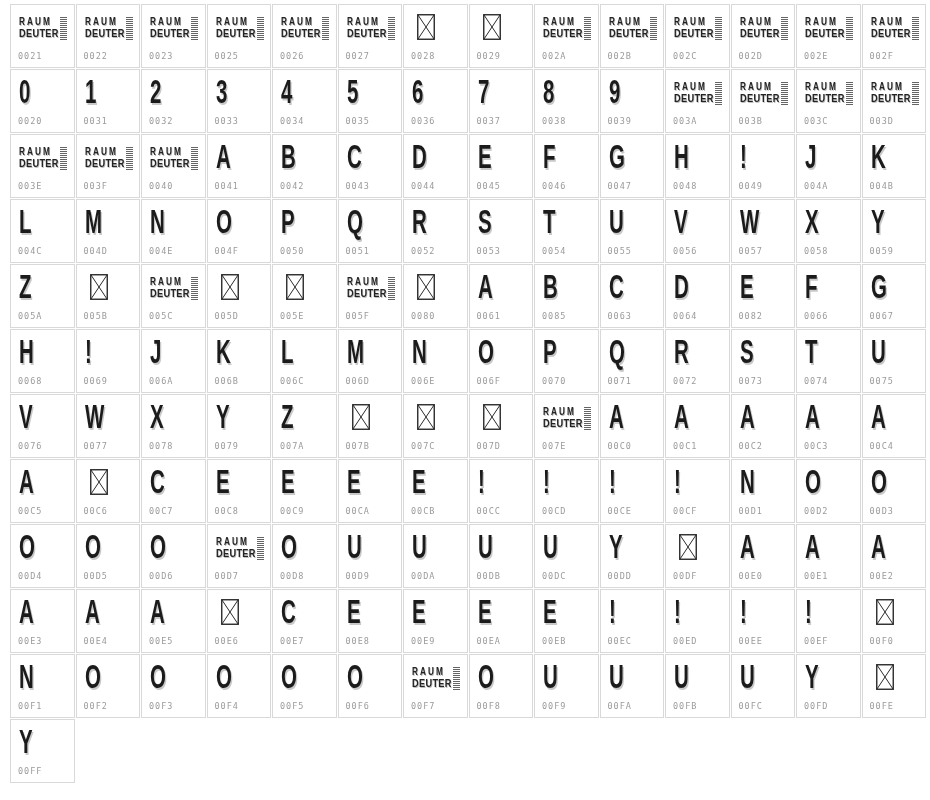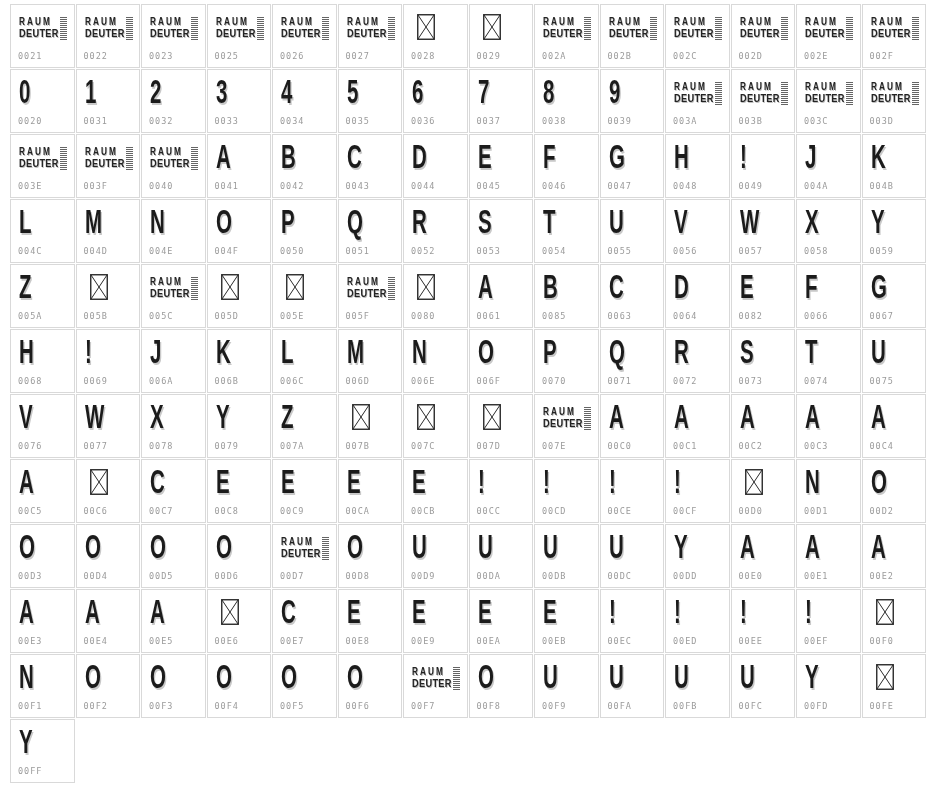--- a/index.html
+++ b/index.html
@@ -626,28 +626,20 @@
     </div>
     <div class="cell">
       <div class="glyph-char">!</div>
       <div class="code">00CE</div>
     </div>
     <div class="cell">
       <div class="glyph-char">!</div>
       <div class="code">00CF</div>
     </div>
     <div class="cell">
-      <svg width="18" height="26" class="glyph-box">
-        <rect x="0.75" y="0.75" width="16.5" height="24.5" fill="none" stroke="#2b2b2b" stroke-width="1.4"></rect>
-        <line x1="1" y1="1" x2="17" y2="25" stroke="#2b2b2b" stroke-width="1"></line>
-        <line x1="17" y1="1" x2="1" y2="25" stroke="#2b2b2b" stroke-width="1"></line>
-      </svg>
-      <div class="code">00D0</div>
-    </div>
-    <div class="cell">
       <div class="glyph-char">N</div>
       <div class="code">00D1</div>
     </div>
     <div class="cell">
       <div class="glyph-char">O</div>
       <div class="code">00D2</div>
     </div>
     <div class="cell">
       <div class="glyph-char">O</div>
       <div class="code">00D3</div>
@@ -688,20 +680,28 @@
       <div class="glyph-char">U</div>
       <div class="code">00DB</div>
     </div>
     <div class="cell">
       <div class="glyph-char">U</div>
       <div class="code">00DC</div>
     </div>
     <div class="cell">
       <div class="glyph-char">Y</div>
       <div class="code">00DD</div>
+    </div>
+    <div class="cell">
+      <svg width="18" height="26" class="glyph-box">
+        <rect x="0.75" y="0.75" width="16.5" height="24.5" fill="none" stroke="#2b2b2b" stroke-width="1.4"></rect>
+        <line x1="1" y1="1" x2="17" y2="25" stroke="#2b2b2b" stroke-width="1"></line>
+        <line x1="17" y1="1" x2="1" y2="25" stroke="#2b2b2b" stroke-width="1"></line>
+      </svg>
+      <div class="code">00DF</div>
     </div>
     <div class="cell">
       <div class="glyph-char">A</div>
       <div class="code">00E0</div>
     </div>
     <div class="cell">
       <div class="glyph-char">A</div>
       <div class="code">00E1</div>
     </div>
     <div class="cell">

